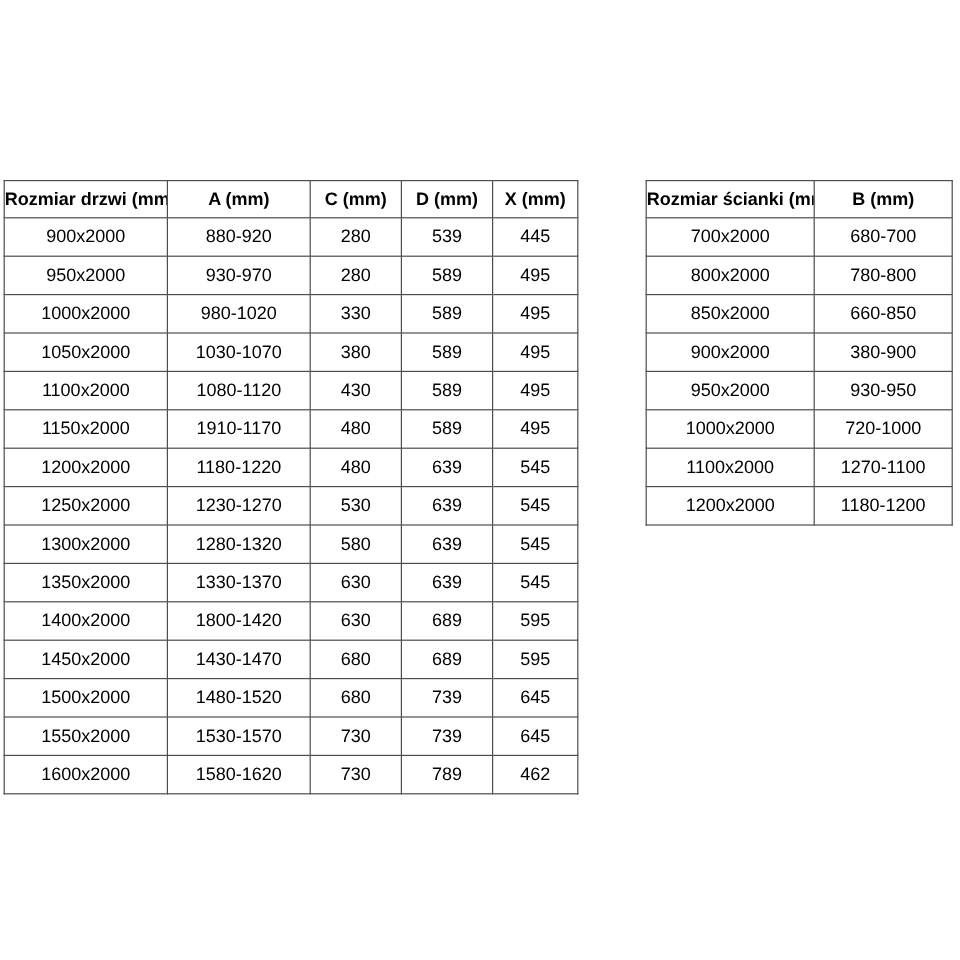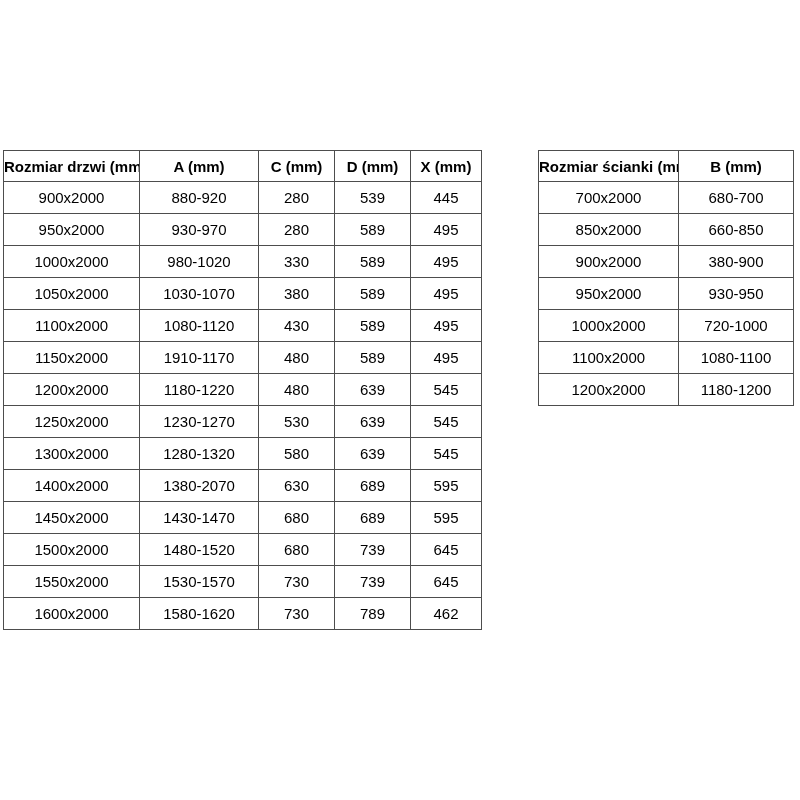--- a/index.html
+++ b/index.html
@@ -130,22 +130,29 @@
           <td>545</td>
         </tr>
         <tr>
           <td>1300x2000</td>
           <td>1280-1320</td>
           <td>580</td>
           <td>639</td>
           <td>545</td>
         </tr>
         <tr>
+          <td>1350x2000</td>
+          <td>1330-1370</td>
+          <td>630</td>
+          <td>639</td>
+          <td>545</td>
+        </tr>
+        <tr>
           <td>1400x2000</td>
-          <td>1380-2070</td>
+          <td>1800-1420</td>
           <td>630</td>
           <td>689</td>
           <td>595</td>
         </tr>
         <tr>
           <td>1450x2000</td>
           <td>1430-1470</td>
           <td>680</td>
           <td>689</td>
           <td>595</td>
@@ -184,38 +191,42 @@
           <th>Rozmiar ścianki (mm)</th>
           <th>B (mm)</th>
         </tr>
     </thead>
     <tbody>
         <tr>
           <td>700x2000</td>
           <td>680-700</td>
         </tr>
         <tr>
+          <td>800x2000</td>
+          <td>780-800</td>
+        </tr>
+        <tr>
           <td>850x2000</td>
           <td>660-850</td>
         </tr>
         <tr>
           <td>900x2000</td>
           <td>380-900</td>
         </tr>
         <tr>
           <td>950x2000</td>
           <td>930-950</td>
         </tr>
         <tr>
           <td>1000x2000</td>
           <td>720-1000</td>
         </tr>
         <tr>
           <td>1100x2000</td>
-          <td>1080-1100</td>
+          <td>1270-1100</td>
         </tr>
         <tr>
           <td>1200x2000</td>
           <td>1180-1200</td>
         </tr>
       </tbody>
   </table>
 
 </div>
 

